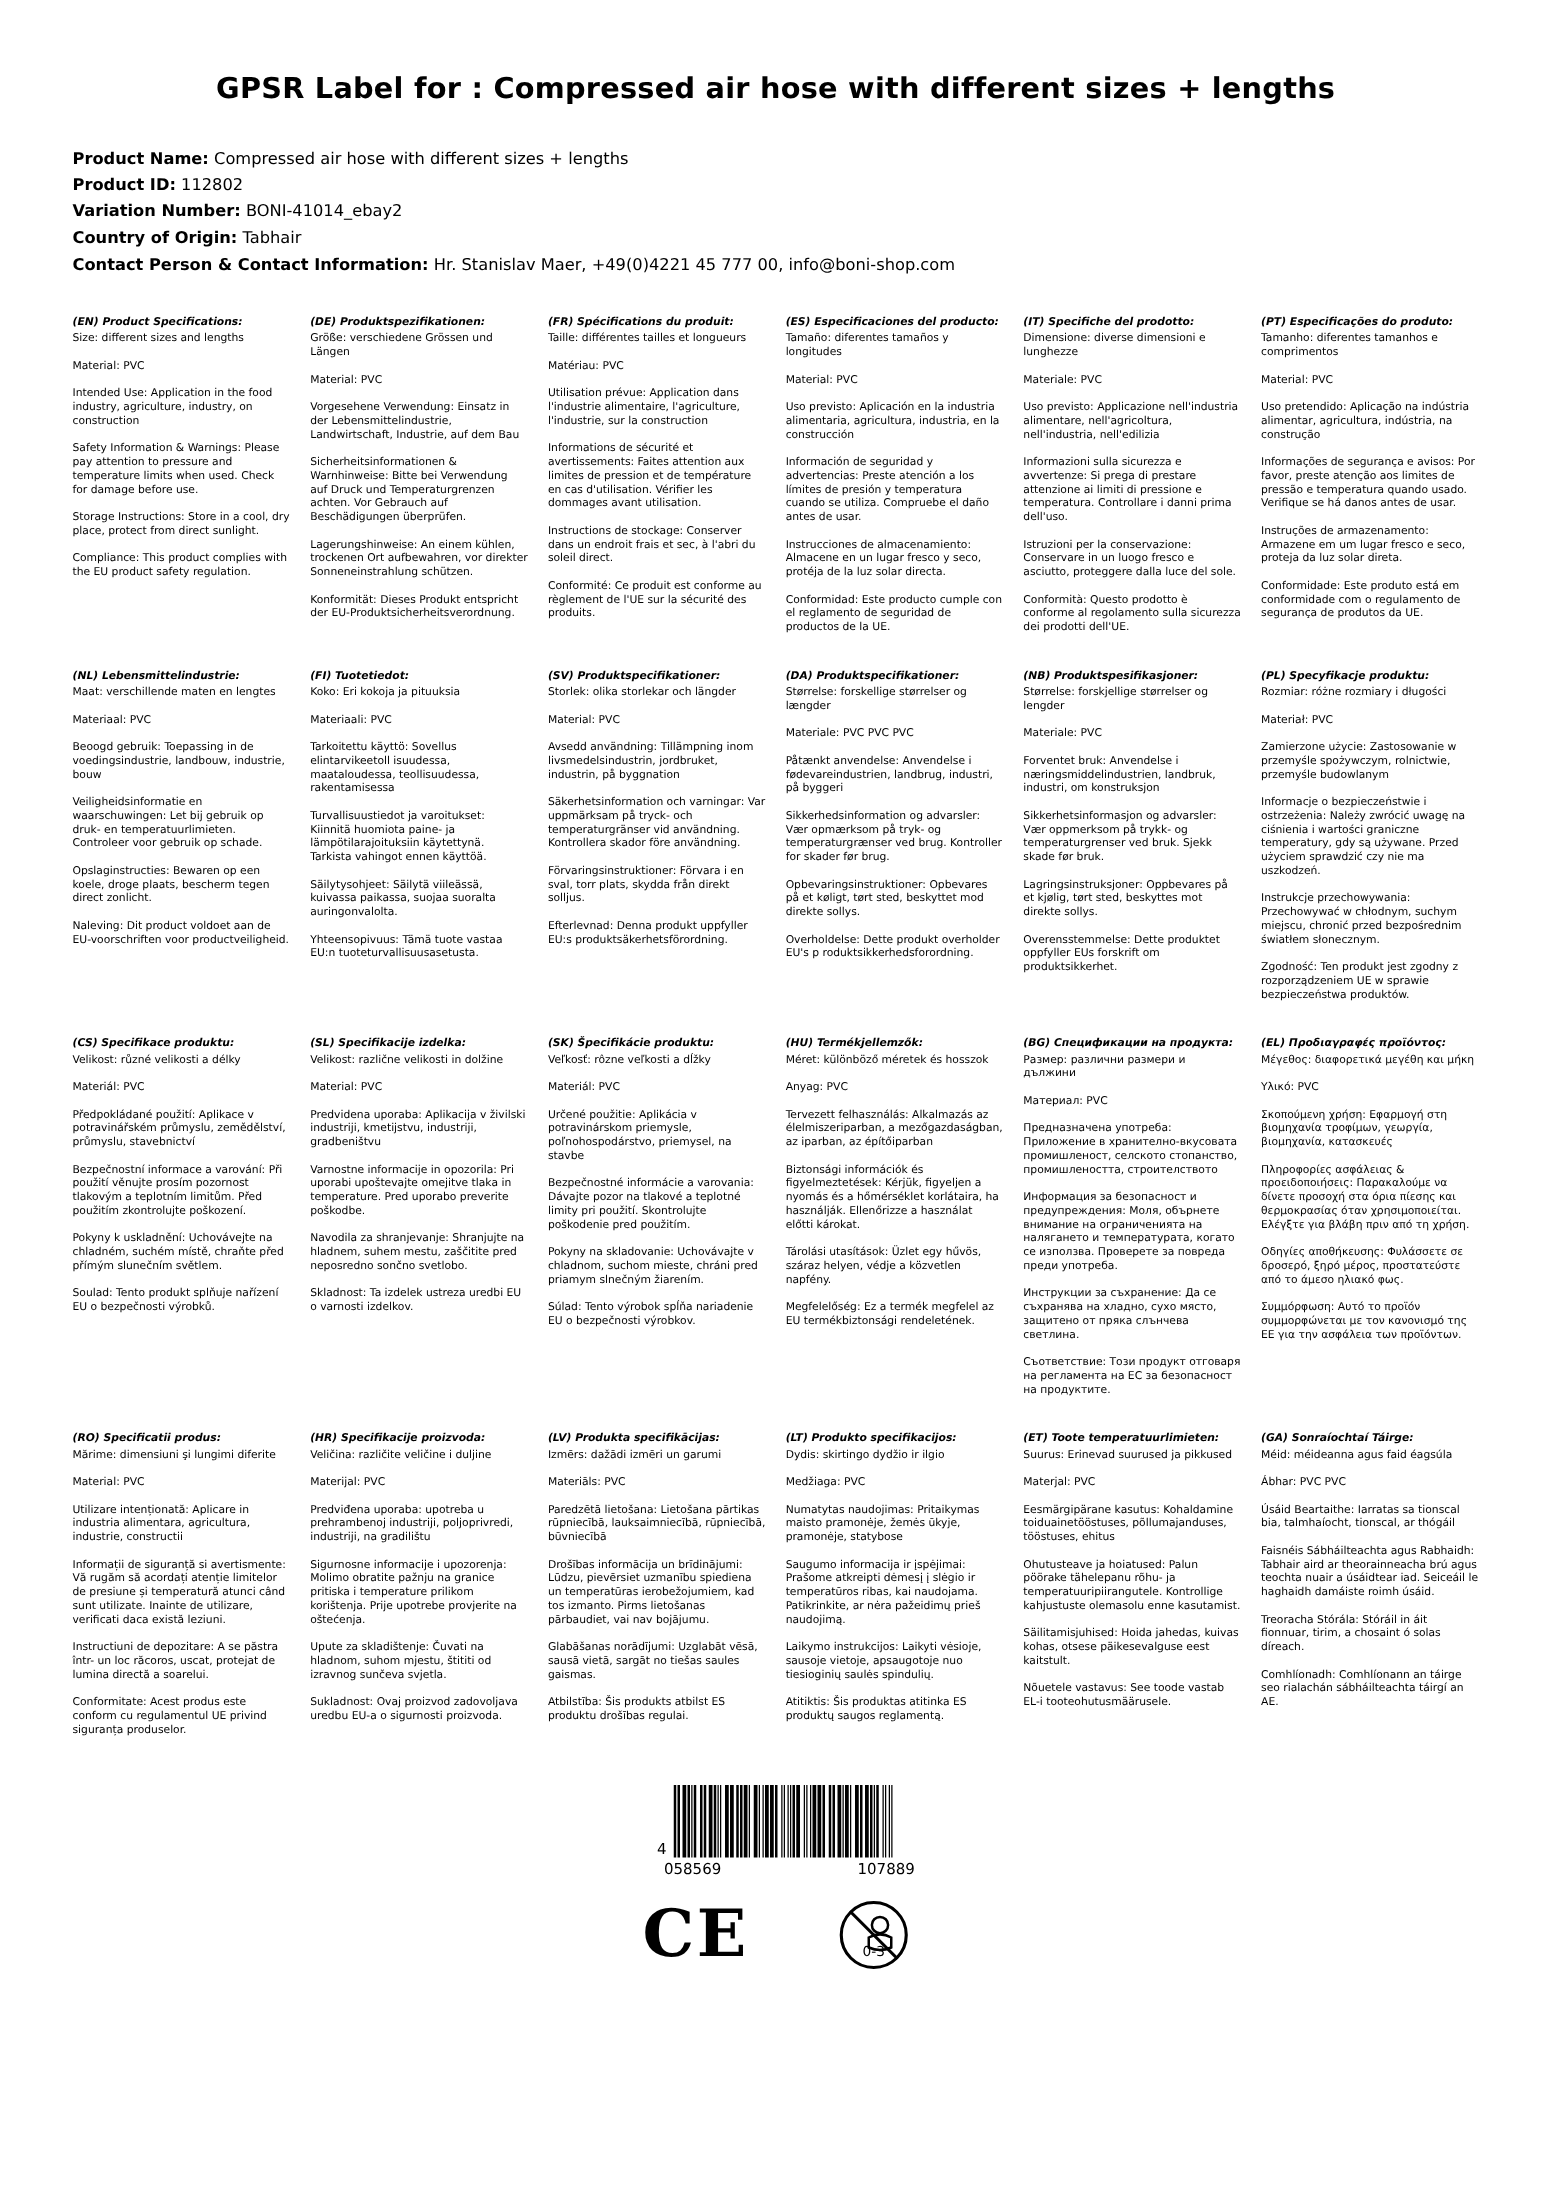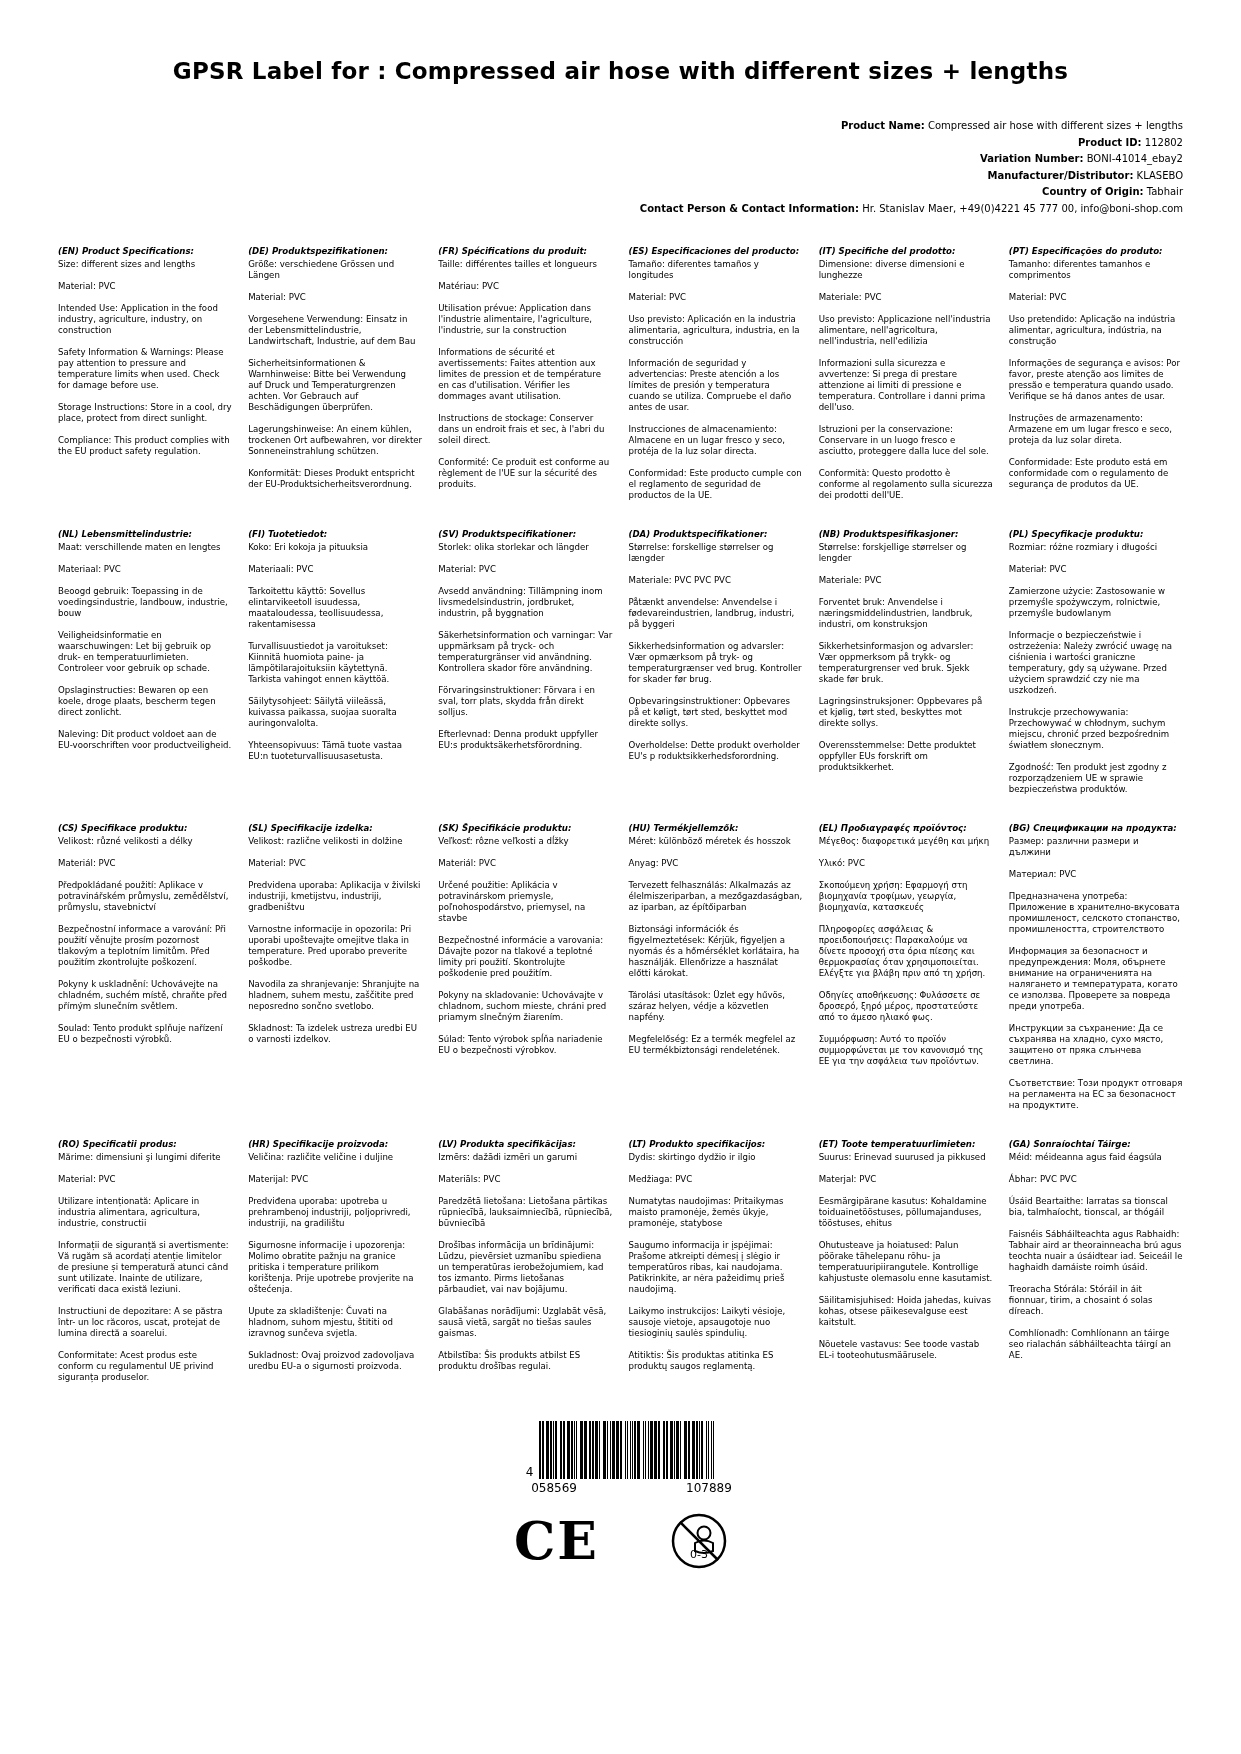--- a/index.html
+++ b/index.html
@@ -21,23 +21,22 @@
   }
   h1.title {
     font-size: 23px;
     font-weight: bold;
     text-align: center;
     margin: 14px 0 34px 0;
     letter-spacing: 0.2px;
   }
   .meta {
     margin: 0 0 30px 0;
-    font-size: 10px;
+    font-size: 13px;
     line-height: 1.55;
-    text-align: right;
   }
   .meta .row {
     margin: 0 0 1px 0;
   }
   .meta .lbl {
     font-weight: bold;
   }
   .meta .val {
     font-weight: normal;
   }
@@ -132,24 +131,20 @@
     </div>
     <div class="row">
       <span class="lbl">Product ID:</span>
       <span class="val">112802</span>
     </div>
     <div class="row">
       <span class="lbl">Variation Number:</span>
       <span class="val">BONI-41014_ebay2</span>
     </div>
     <div class="row">
-      <span class="lbl">Manufacturer/Distributor:</span>
-      <span class="val">KLASEBO</span>
-    </div>
-    <div class="row">
       <span class="lbl">Country of Origin:</span>
       <span class="val">Tabhair</span>
     </div>
     <div class="row">
       <span class="lbl">Contact Person &amp; Contact Information:</span>
       <span class="val">Hr. Stanislav Maer, +49(0)4221 45 777 00, info@boni-shop.com</span>
     </div>
   </div>
 
   <div class="specs-grid">
@@ -374,46 +369,46 @@
 
 Tervezett felhasználás: Alkalmazás az élelmiszeriparban, a mezőgazdaságban, az iparban, az építőiparban
 
 Biztonsági információk és figyelmeztetések: Kérjük, figyeljen a nyomás és a hőmérséklet korlátaira, ha használják. Ellenőrizze a használat előtti károkat.
 
 Tárolási utasítások: Üzlet egy hűvös, száraz helyen, védje a közvetlen napfény.
 
 Megfelelőség: Ez a termék megfelel az EU termékbiztonsági rendeletének.</span>
     </div>
     <div class="spec-cell">
+      <span class="spec-head">(BG) Спецификации на продукта:</span>
+      <span class="spec-body">Размер: различни размери и дължини
+
+Материал: PVC
+
+Предназначена употреба: Приложение в хранително-вкусовата промишленост, селското стопанство, промишлеността, строителството
+
+Информация за безопасност и предупреждения: Моля, обърнете внимание на ограниченията на налягането и температурата, когато се използва. Проверете за повреда преди употреба.
+
+Инструкции за съхранение: Да се съхранява на хладно, сухо място, защитено от пряка слънчева светлина.
+
+Съответствие: Този продукт отговаря на регламента на ЕС за безопасност на продуктите.</span>
+    </div>
+    <div class="spec-cell">
       <span class="spec-head">(EL) Προδιαγραφές προϊόντος:</span>
       <span class="spec-body">Μέγεθος: διαφορετικά μεγέθη και μήκη
 
 Υλικό: PVC
 
 Σκοπούμενη χρήση: Εφαρμογή στη βιομηχανία τροφίμων, γεωργία, βιομηχανία, κατασκευές
 
 Πληροφορίες ασφάλειας &amp; προειδοποιήσεις: Παρακαλούμε να δίνετε προσοχή στα όρια πίεσης και θερμοκρασίας όταν χρησιμοποιείται. Ελέγξτε για βλάβη πριν από τη χρήση.
 
 Οδηγίες αποθήκευσης: Φυλάσσετε σε δροσερό, ξηρό μέρος, προστατεύστε από το άμεσο ηλιακό φως.
 
 Συμμόρφωση: Αυτό το προϊόν συμμορφώνεται με τον κανονισμό της ΕΕ για την ασφάλεια των προϊόντων.</span>
-    </div>
-    <div class="spec-cell">
-      <span class="spec-head">(BG) Спецификации на продукта:</span>
-      <span class="spec-body">Размер: различни размери и дължини
-
-Материал: PVC
-
-Предназначена употреба: Приложение в хранително-вкусовата промишленост, селското стопанство, промишлеността, строителството
-
-Информация за безопасност и предупреждения: Моля, обърнете внимание на ограниченията на налягането и температурата, когато се използва. Проверете за повреда преди употреба.
-
-Инструкции за съхранение: Да се съхранява на хладно, сухо място, защитено от пряка слънчева светлина.
-
-Съответствие: Този продукт отговаря на регламента на ЕС за безопасност на продуктите.</span>
     </div>
 
     <div class="spec-cell">
       <span class="spec-head">(RO) Specificatii produs:</span>
       <span class="spec-body">Mărime: dimensiuni şi lungimi diferite
 
 Material: PVC
 
 Utilizare intenționată: Aplicare in industria alimentara, agricultura, industrie, constructii
 

